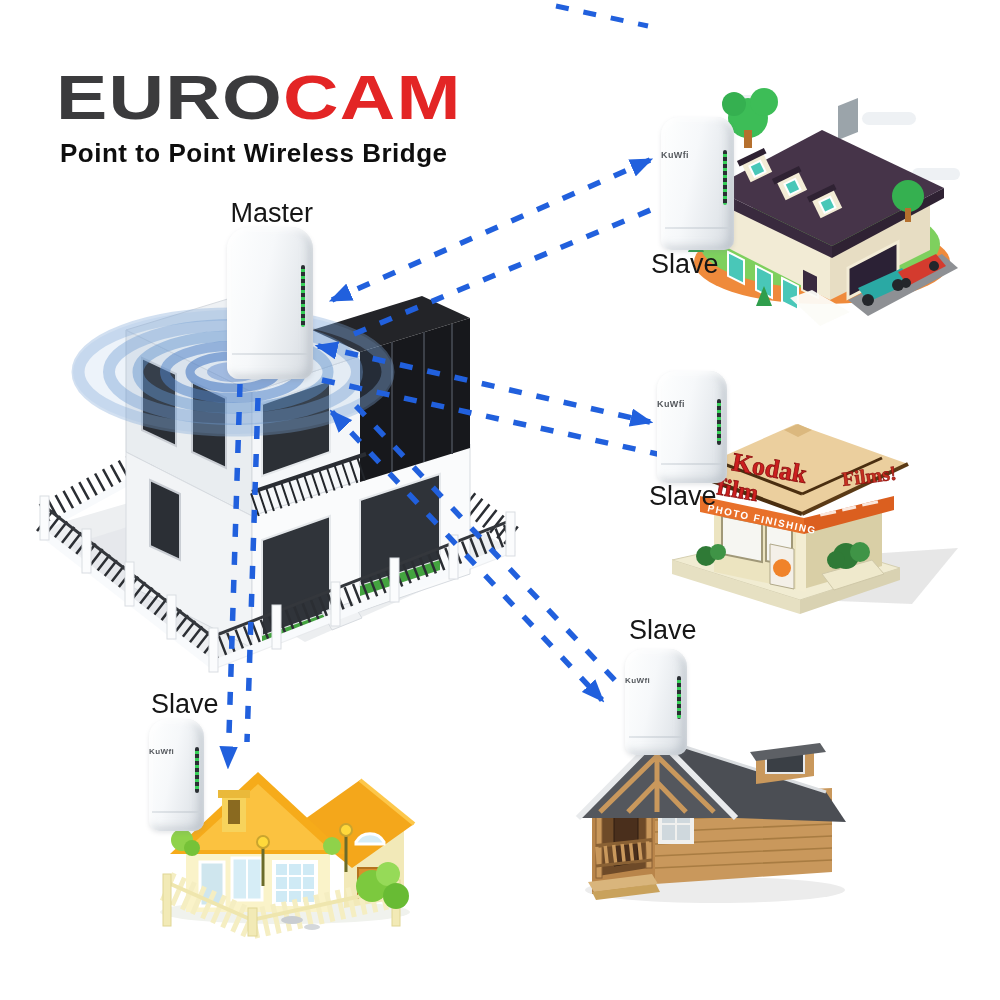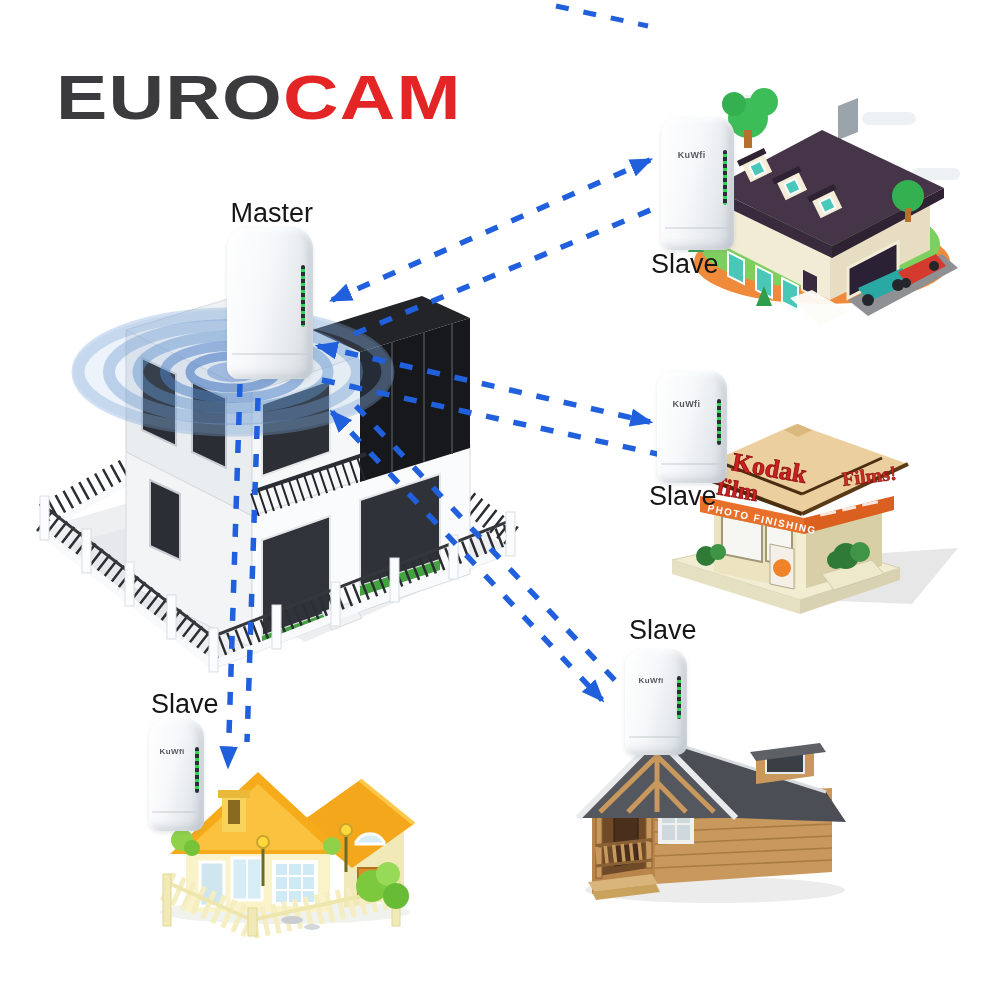--- a/index.html
+++ b/index.html
@@ -19,21 +19,21 @@
   .nodelabel{position:absolute;font-size:27px;color:#161616;white-space:nowrap;}
   .center{text-align:right;}
 
   
   .ap{position:absolute;border-radius:18px 18px 10px 10px;
       background:linear-gradient(102deg,#fdfefe 6%,#f6f8fa 42%,#e4e8ec 76%,#d3d8de 100%);
       box-shadow:inset 2px 3px 6px rgba(255,255,255,.9), inset -5px -4px 9px rgba(150,160,172,.38),
                  0 2px 4px rgba(120,130,140,.18);}
   .ap .led{position:absolute;right:9%;top:25%;width:4px;height:41%;border-radius:2px;
            background:repeating-linear-gradient(180deg,#2a2f33 0 4px,#37d058 4px 7px);}
-  .ap .brand{position:absolute;top:25%;left:0;right:16%;text-align:center;font-size:9px;
+  .ap .brand{position:absolute;top:25%;left:0;right:16%;font-size:9px;
              font-weight:bold;color:#55595e;letter-spacing:.4px;}
   .ap .seam{position:absolute;left:6%;right:6%;bottom:16%;height:2px;
             background:linear-gradient(90deg,#e2e6ea,#ccd2d8);}
 </style>
 </head>
 <body>
 
 <div class="stage">
 
 <svg class="art" viewBox="0 0 1000 1000">
@@ -284,20 +284,21 @@
     <path d="M322,380 L662,455"></path>
     <path d="M332,412 L602,700" marker-start="url(#arr)" marker-end="url(#arr)"></path>
     <path d="M356,406 L624,690"></path>
     <path d="M240,384 L228,766" marker-end="url(#arr)"></path>
     <path d="M258,398 L247,742"></path>
     <path d="M556,6 L648,26" stroke-width="5"></path>
   </g>
 </svg>
 
   <div class="logo"><span class="p1">EURO</span><span class="p2">CAM</span></div>
+  <div class="subtitle">Point to Point Wireless Bridge</div>
 
   <div class="nodelabel center" style="left:227px;top:198px;width:86px;">Master</div>
   <div class="nodelabel" style="left:651px;top:249px;">Slave</div>
   <div class="nodelabel" style="left:649px;top:481px;">Slave</div>
   <div class="nodelabel" style="left:629px;top:615px;">Slave</div>
   <div class="nodelabel" style="left:151px;top:689px;">Slave</div>
 
   <div class="ap" style="left:227px;top:227px;width:86px;height:152px;border-radius:22px 22px 12px 12px;">
     <span class="led"></span>
     <span class="seam"></span>

